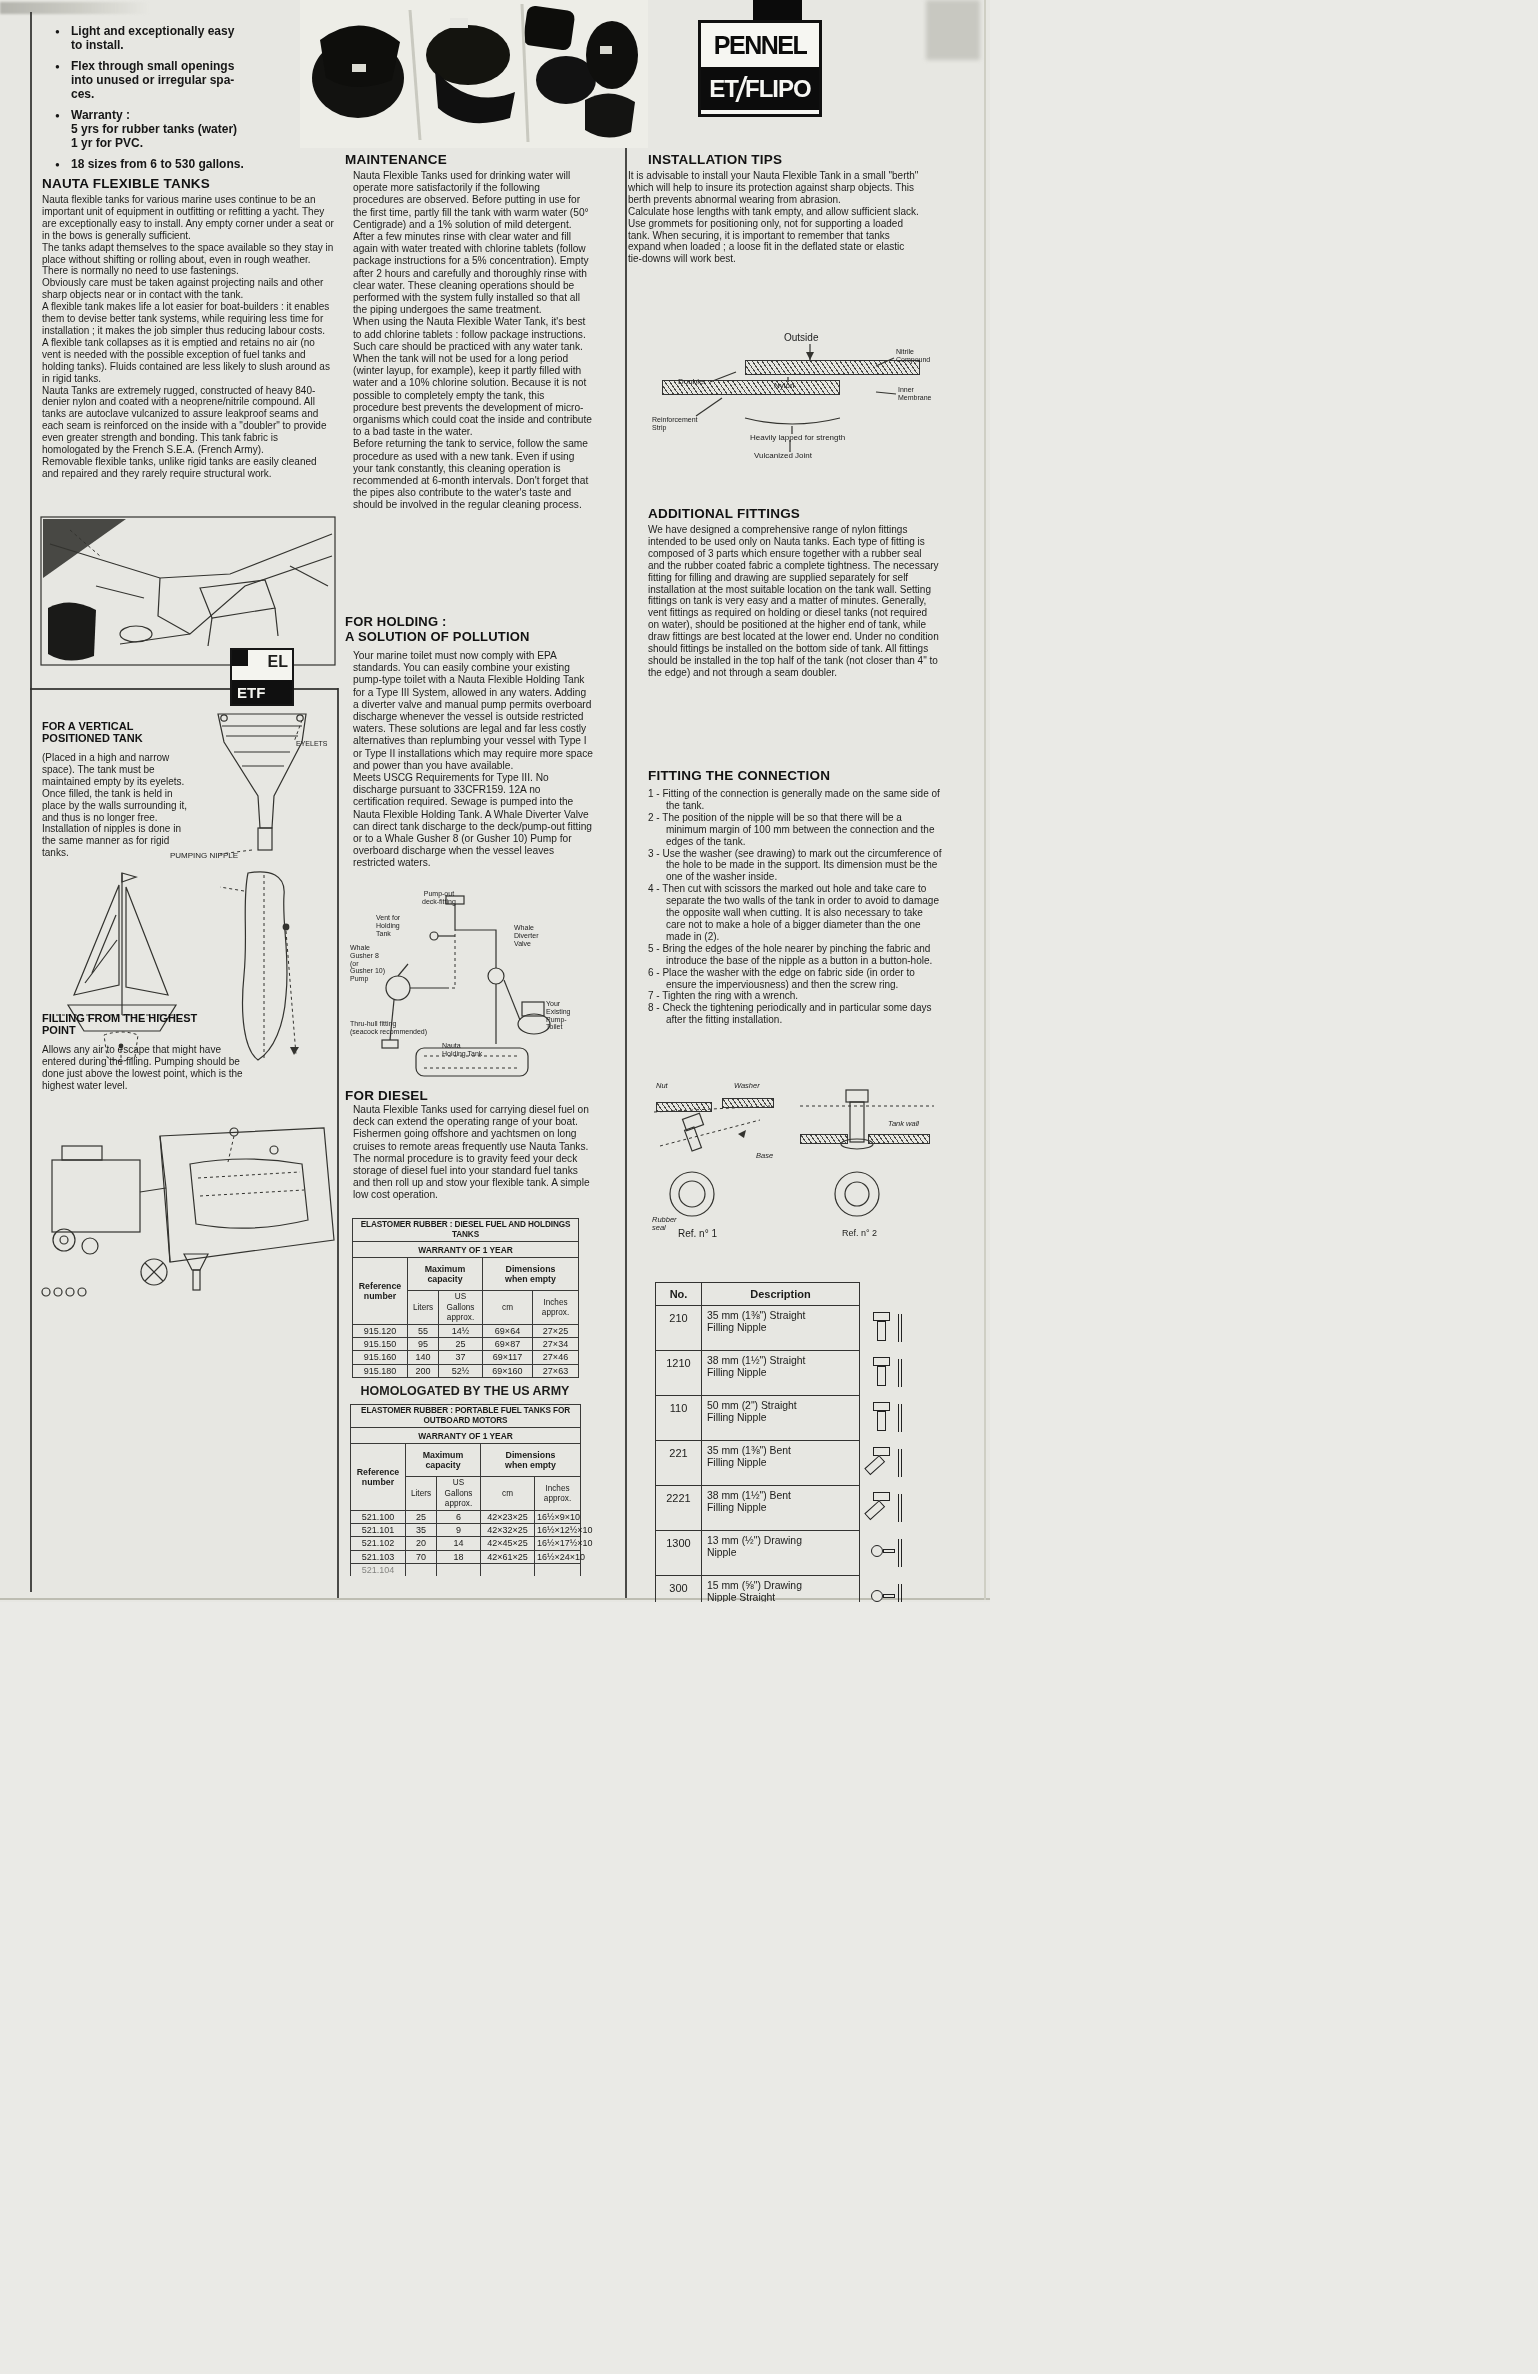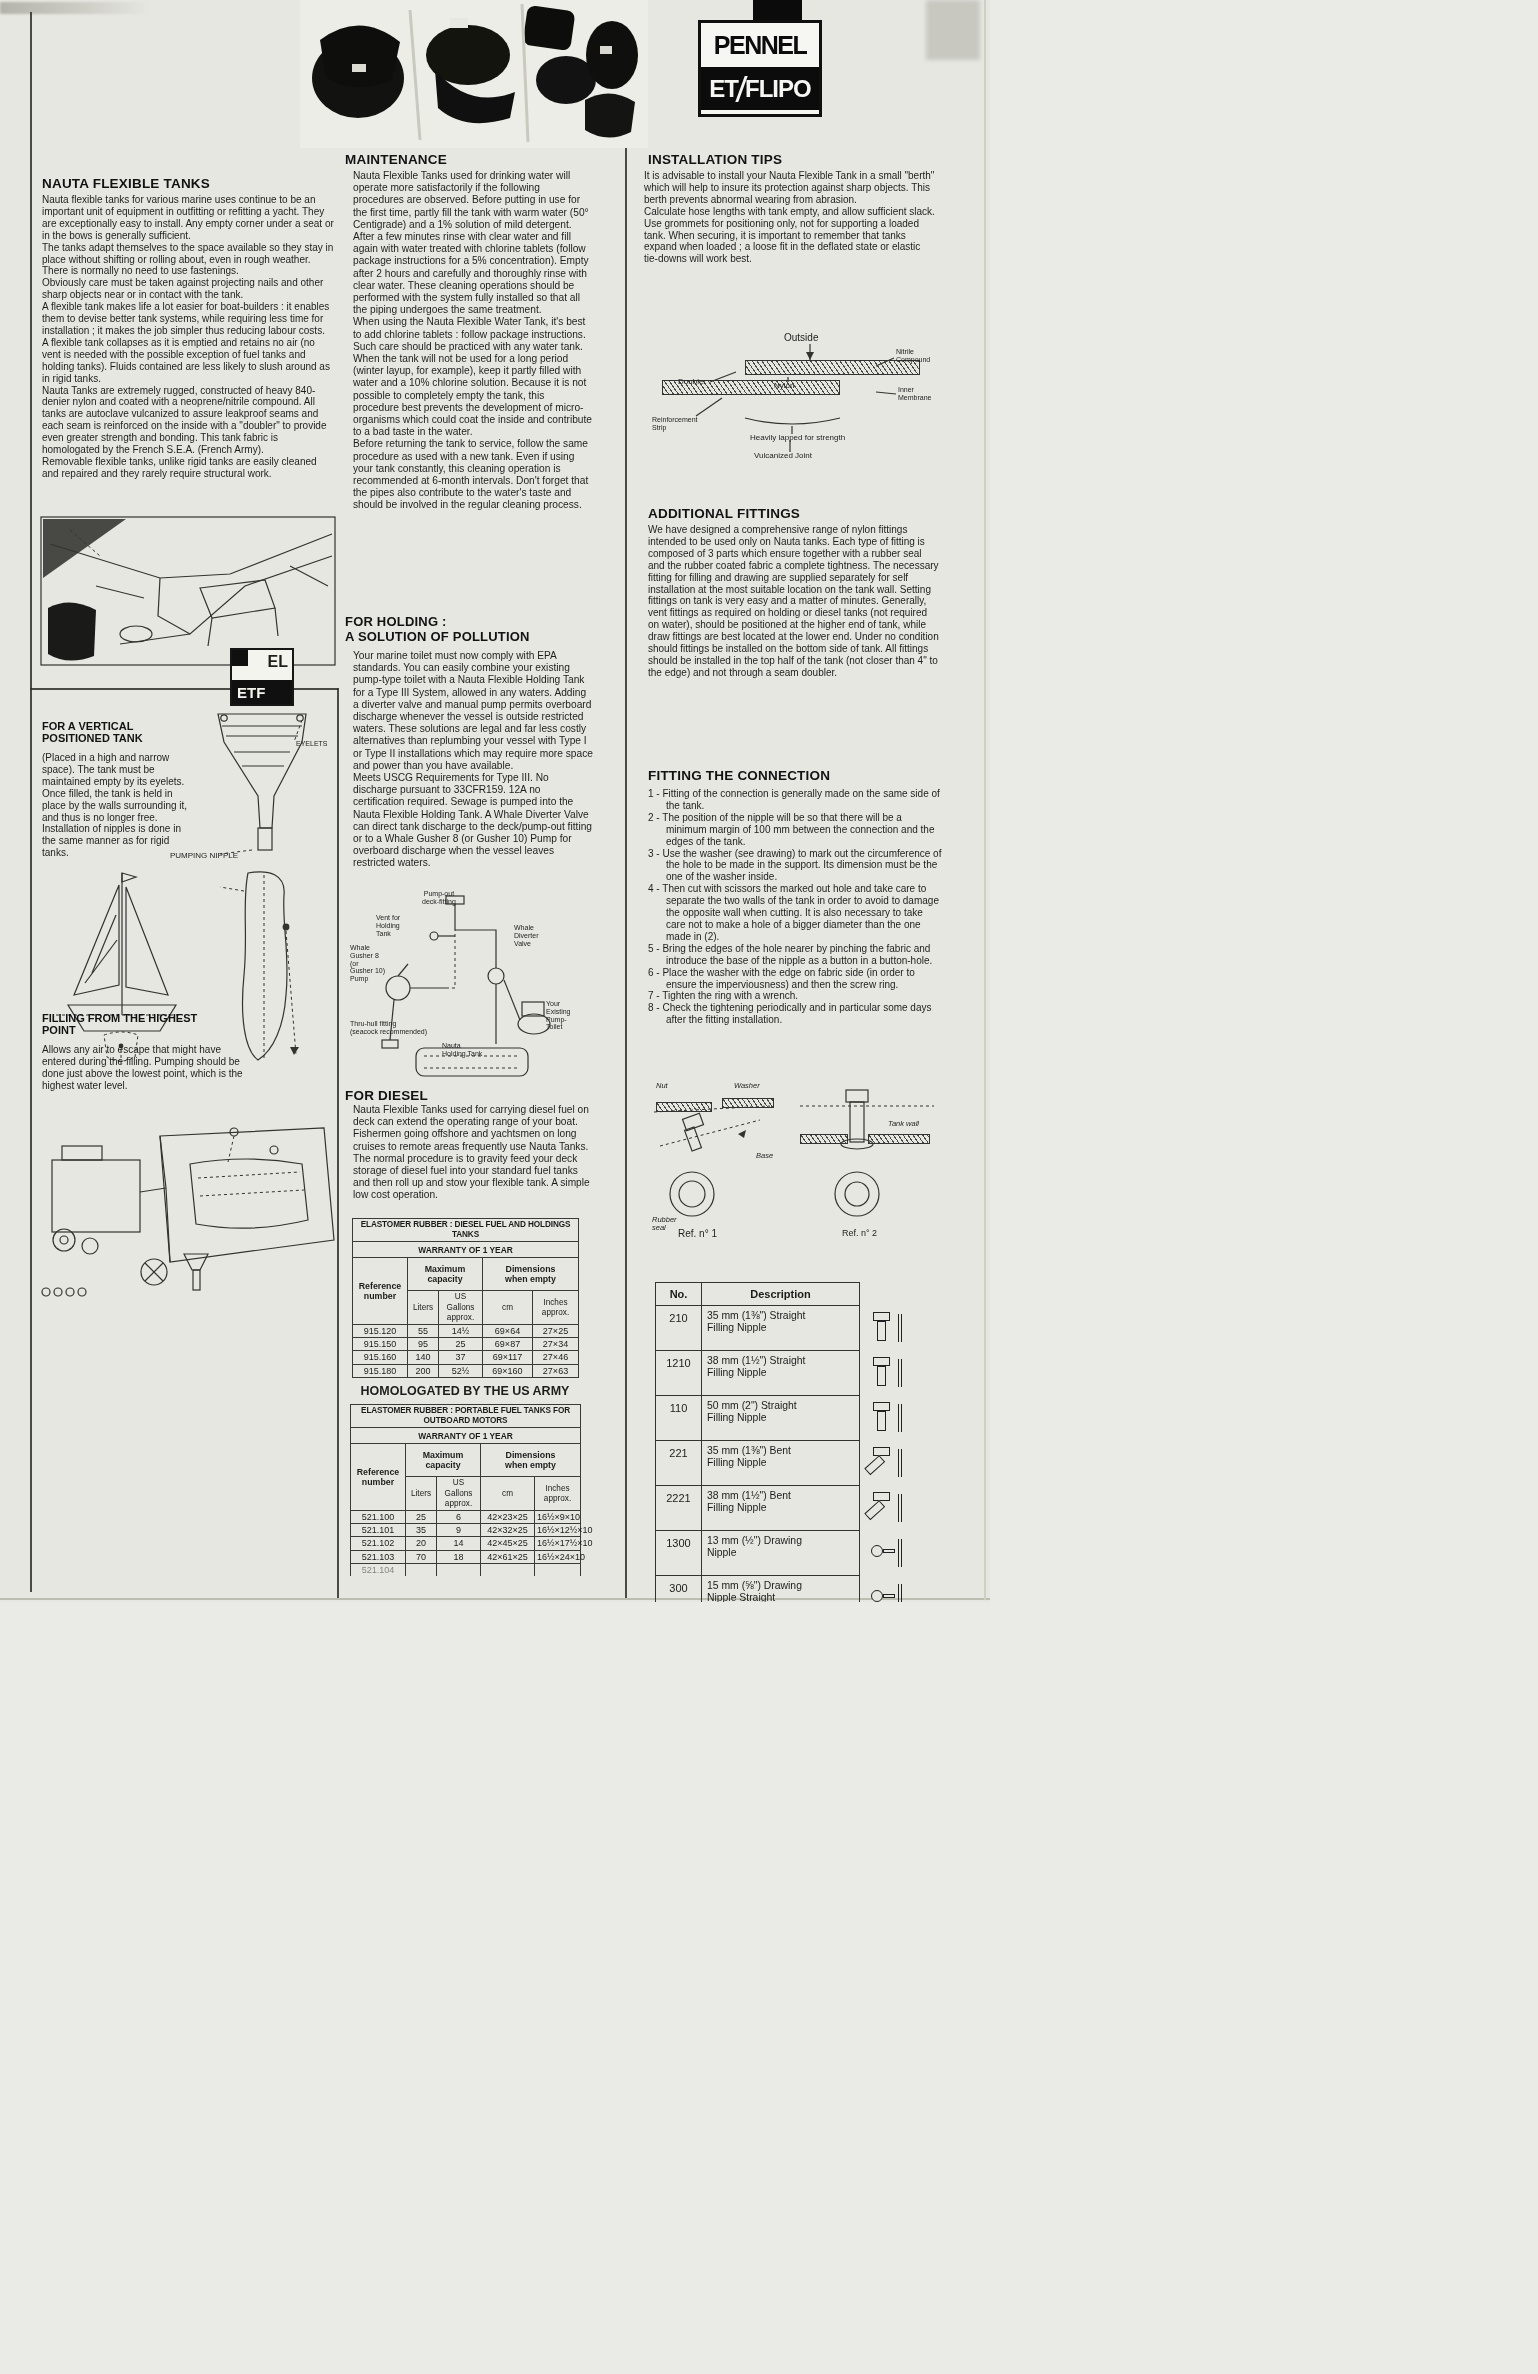--- a/index.html
+++ b/index.html
@@ -97,20 +97,31 @@
   <div class="smudge-tl"></div>
   <div class="smudge-tr"></div>
   <div class="page-edge-b"></div>
   <div class="page-edge-r"></div>
 
   <div class="vline" style="left:30px;top:12px;height:1580px;"></div>
   <div class="vline" style="left:337px;top:688px;height:910px;"></div>
   <div class="vline" style="left:625px;top:146px;height:1452px;"></div>
   <div class="hline" style="left:30px;top:688px;width:308px;"></div>
 
+  <div class="bullets">
+    <div class="bullet t">Light and exceptionally easy
+to install.</div>
+    <div class="bullet t">Flex through small openings
+into unused or irregular spa-
+ces.</div>
+    <div class="bullet t">Warranty :
+5 yrs for rubber tanks (water)
+1 yr for PVC.</div>
+    <div class="bullet t">18 sizes from 6 to 530 gallons.</div>
+  </div>
 
   <div class="photos">
     <svg width="348" height="148" viewBox="0 0 348 148">
       <rect x="0" y="0" width="348" height="148" fill="#ededE7"></rect>
       <ellipse cx="58" cy="78" rx="46" ry="40" fill="#121210"></ellipse>
       <path d="M20,40 Q60,10 100,42 L92,80 Q55,95 26,78 Z" fill="#0e0e0c"></path>
       <ellipse cx="168" cy="55" rx="42" ry="30" fill="#14140f"></ellipse>
       <path d="M135,70 Q170,110 215,92 L210,118 Q165,132 138,108 Z" fill="#101010"></path>
       <rect x="225" y="8" width="48" height="40" rx="8" fill="#0d0d0b" transform="rotate(8 249 28)"></rect>
       <ellipse cx="266" cy="80" rx="30" ry="24" fill="#121212"></ellipse>
@@ -443,21 +454,21 @@
           <td>521.104</td>
           <td></td>
           <td></td>
           <td></td>
           <td></td>
         </tr>
       </tbody>
   </table>
 
   <div class="abs col-title" style="left:648px;top:152px;">INSTALLATION TIPS</div>
-  <div class="abs body1" style="left:644px;top:170px;width:292px;">
+  <div class="abs body1" style="left:628px;top:170px;width:292px;">
     <p>It is advisable to install your Nauta Flexible Tank in a small "berth" which will help to insure its protection against sharp objects. This berth prevents abnormal wearing from abrasion.</p>
     <p>Calculate hose lengths with tank empty, and allow sufficient slack.</p>
     <p>Use grommets for positioning only, not for supporting a loaded tank. When securing, it is important to remember that tanks expand when loaded ; a loose fit in the deflated state or elastic tie-downs will work best.</p>
   </div>
 
   <div class="abs" style="left:650px;top:330px;width:288px;height:168px;">
     <svg width="288" height="168" viewBox="0 0 288 168" style="position:absolute;left:0;top:0;">
       <line x1="160" y1="14" x2="160" y2="30" class="sketch"></line>
       <polygon points="160,30 156,22 164,22" fill="#33332f"></polygon>
       <line x1="244" y1="28" x2="226" y2="36" class="sketch"></line>

